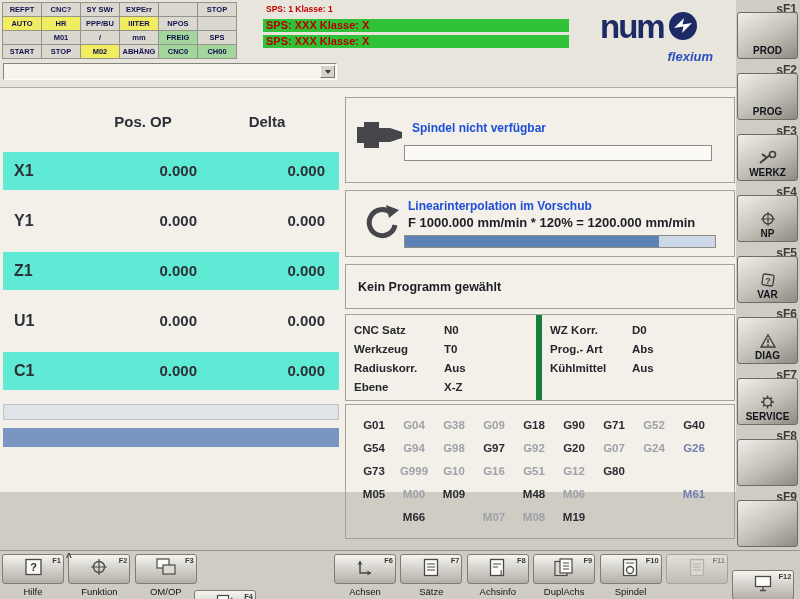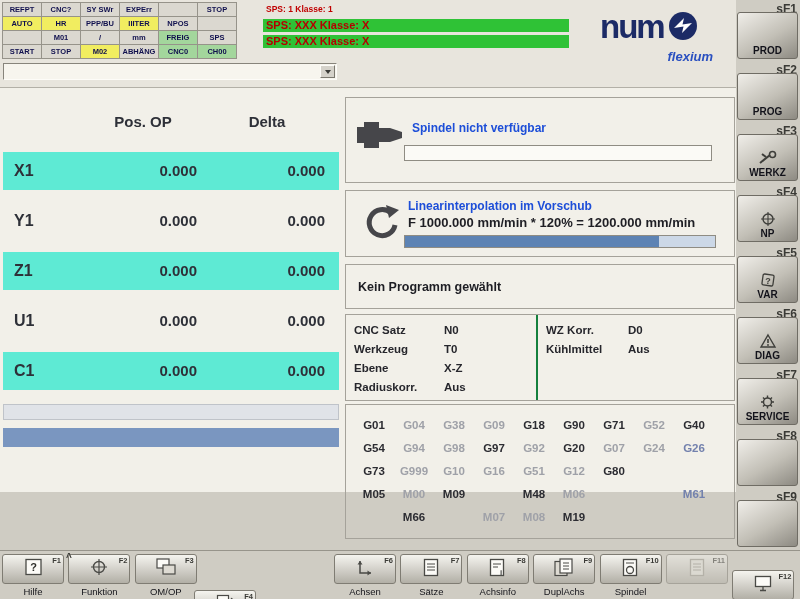--- a/index.html
+++ b/index.html
@@ -46,21 +46,21 @@
   #spindle-icon{position:absolute;left:10px;top:16px;line-height:0}
   #spindle-bar{left:58px;top:47px;width:308px;height:16px}
   .pbar{position:absolute;border:1px solid #8f8c83;background:#fbfaf6;overflow:hidden}
   #feed-icon{position:absolute;left:16px;top:12px;line-height:0}
   #feed-title{left:62px;top:8px}
   #feed-detail{position:absolute;left:62px;top:24px;font-size:13px;font-weight:bold;color:#1e1e24;white-space:nowrap}
   #feed-bar{left:58px;top:44px;width:312px;height:13px;background:#ccd8e7}
   #feed-fill{height:100%;background:#5d83b4}
   #program-text{position:absolute;left:12px;top:0;line-height:45px;font-size:12.5px;font-weight:bold;color:#1e1e24}
   #cnc-info-left{position:absolute;left:0;top:0;width:190px;height:100%;padding:6px 0 0 8px}
-  #cnc-info-right{position:absolute;left:190px;top:0;width:198px;height:100%;padding:6px 0 0 8px;border-left:2px solid #15803d}
+  #cnc-info-right{position:absolute;left:190px;top:0;width:198px;height:100%;padding:6px 0 0 8px;border-left:6px solid #15803d}
   .inforow{height:19px;line-height:19px;font-size:11.5px;font-weight:bold;color:#26262c;white-space:nowrap}
   .ilabel{display:inline-block;width:90px}
   #cnc-info-right .ilabel{width:82px}
   #codes-grid{position:absolute;left:8px;top:8px;display:grid;grid-template-columns:repeat(9,40px);grid-auto-rows:23px}
   .code{display:flex;align-items:center;justify-content:center;font-size:11.5px;font-weight:bold}
   .code.on{color:#2c2c32}
   .code.off{color:#9fa1a8}
   .code.alt{color:#7381ad}
   #bottom-bar{position:absolute;left:0;top:550px;width:800px;height:49px;background:#cfccc3;border-top:1px solid #97948b}
   .fslot{position:absolute;top:3px;width:64px}
@@ -201,25 +201,26 @@
     </div>
 
     <div class="rbox" id="box-program">
       <div id="program-text">Kein Programm gewählt</div>
     </div>
 
     <div class="rbox" id="box-info">
       <div id="cnc-info-left">
           <div class="inforow"><span class="ilabel">CNC Satz</span><span class="ivalue">N0</span></div>
           <div class="inforow"><span class="ilabel">Werkzeug</span><span class="ivalue">T0</span></div>
+          <div class="inforow"><span class="ilabel">Radiuskorr.</span><span class="ivalue">Aus</span></div>
           <div class="inforow"><span class="ilabel">Ebene</span><span class="ivalue">X-Z</span></div>
-          <div class="inforow"><span class="ilabel">Radiuskorr.</span><span class="ivalue">Aus</span></div>
         </div>
       <div id="cnc-info-right">
           <div class="inforow"><span class="ilabel">WZ Korr.</span><span class="ivalue">D0</span></div>
+          <div class="inforow"><span class="ilabel">Prog.- Art</span><span class="ivalue">Abs</span></div>
           <div class="inforow"><span class="ilabel">Kühlmittel</span><span class="ivalue">Aus</span></div>
         </div>
     </div>
 
     <div class="rbox" id="box-codes">
       <div id="codes-grid">
           <div class="code on">G01</div>
           <div class="code off">G04</div>
           <div class="code off">G38</div>
           <div class="code off">G09</div>

